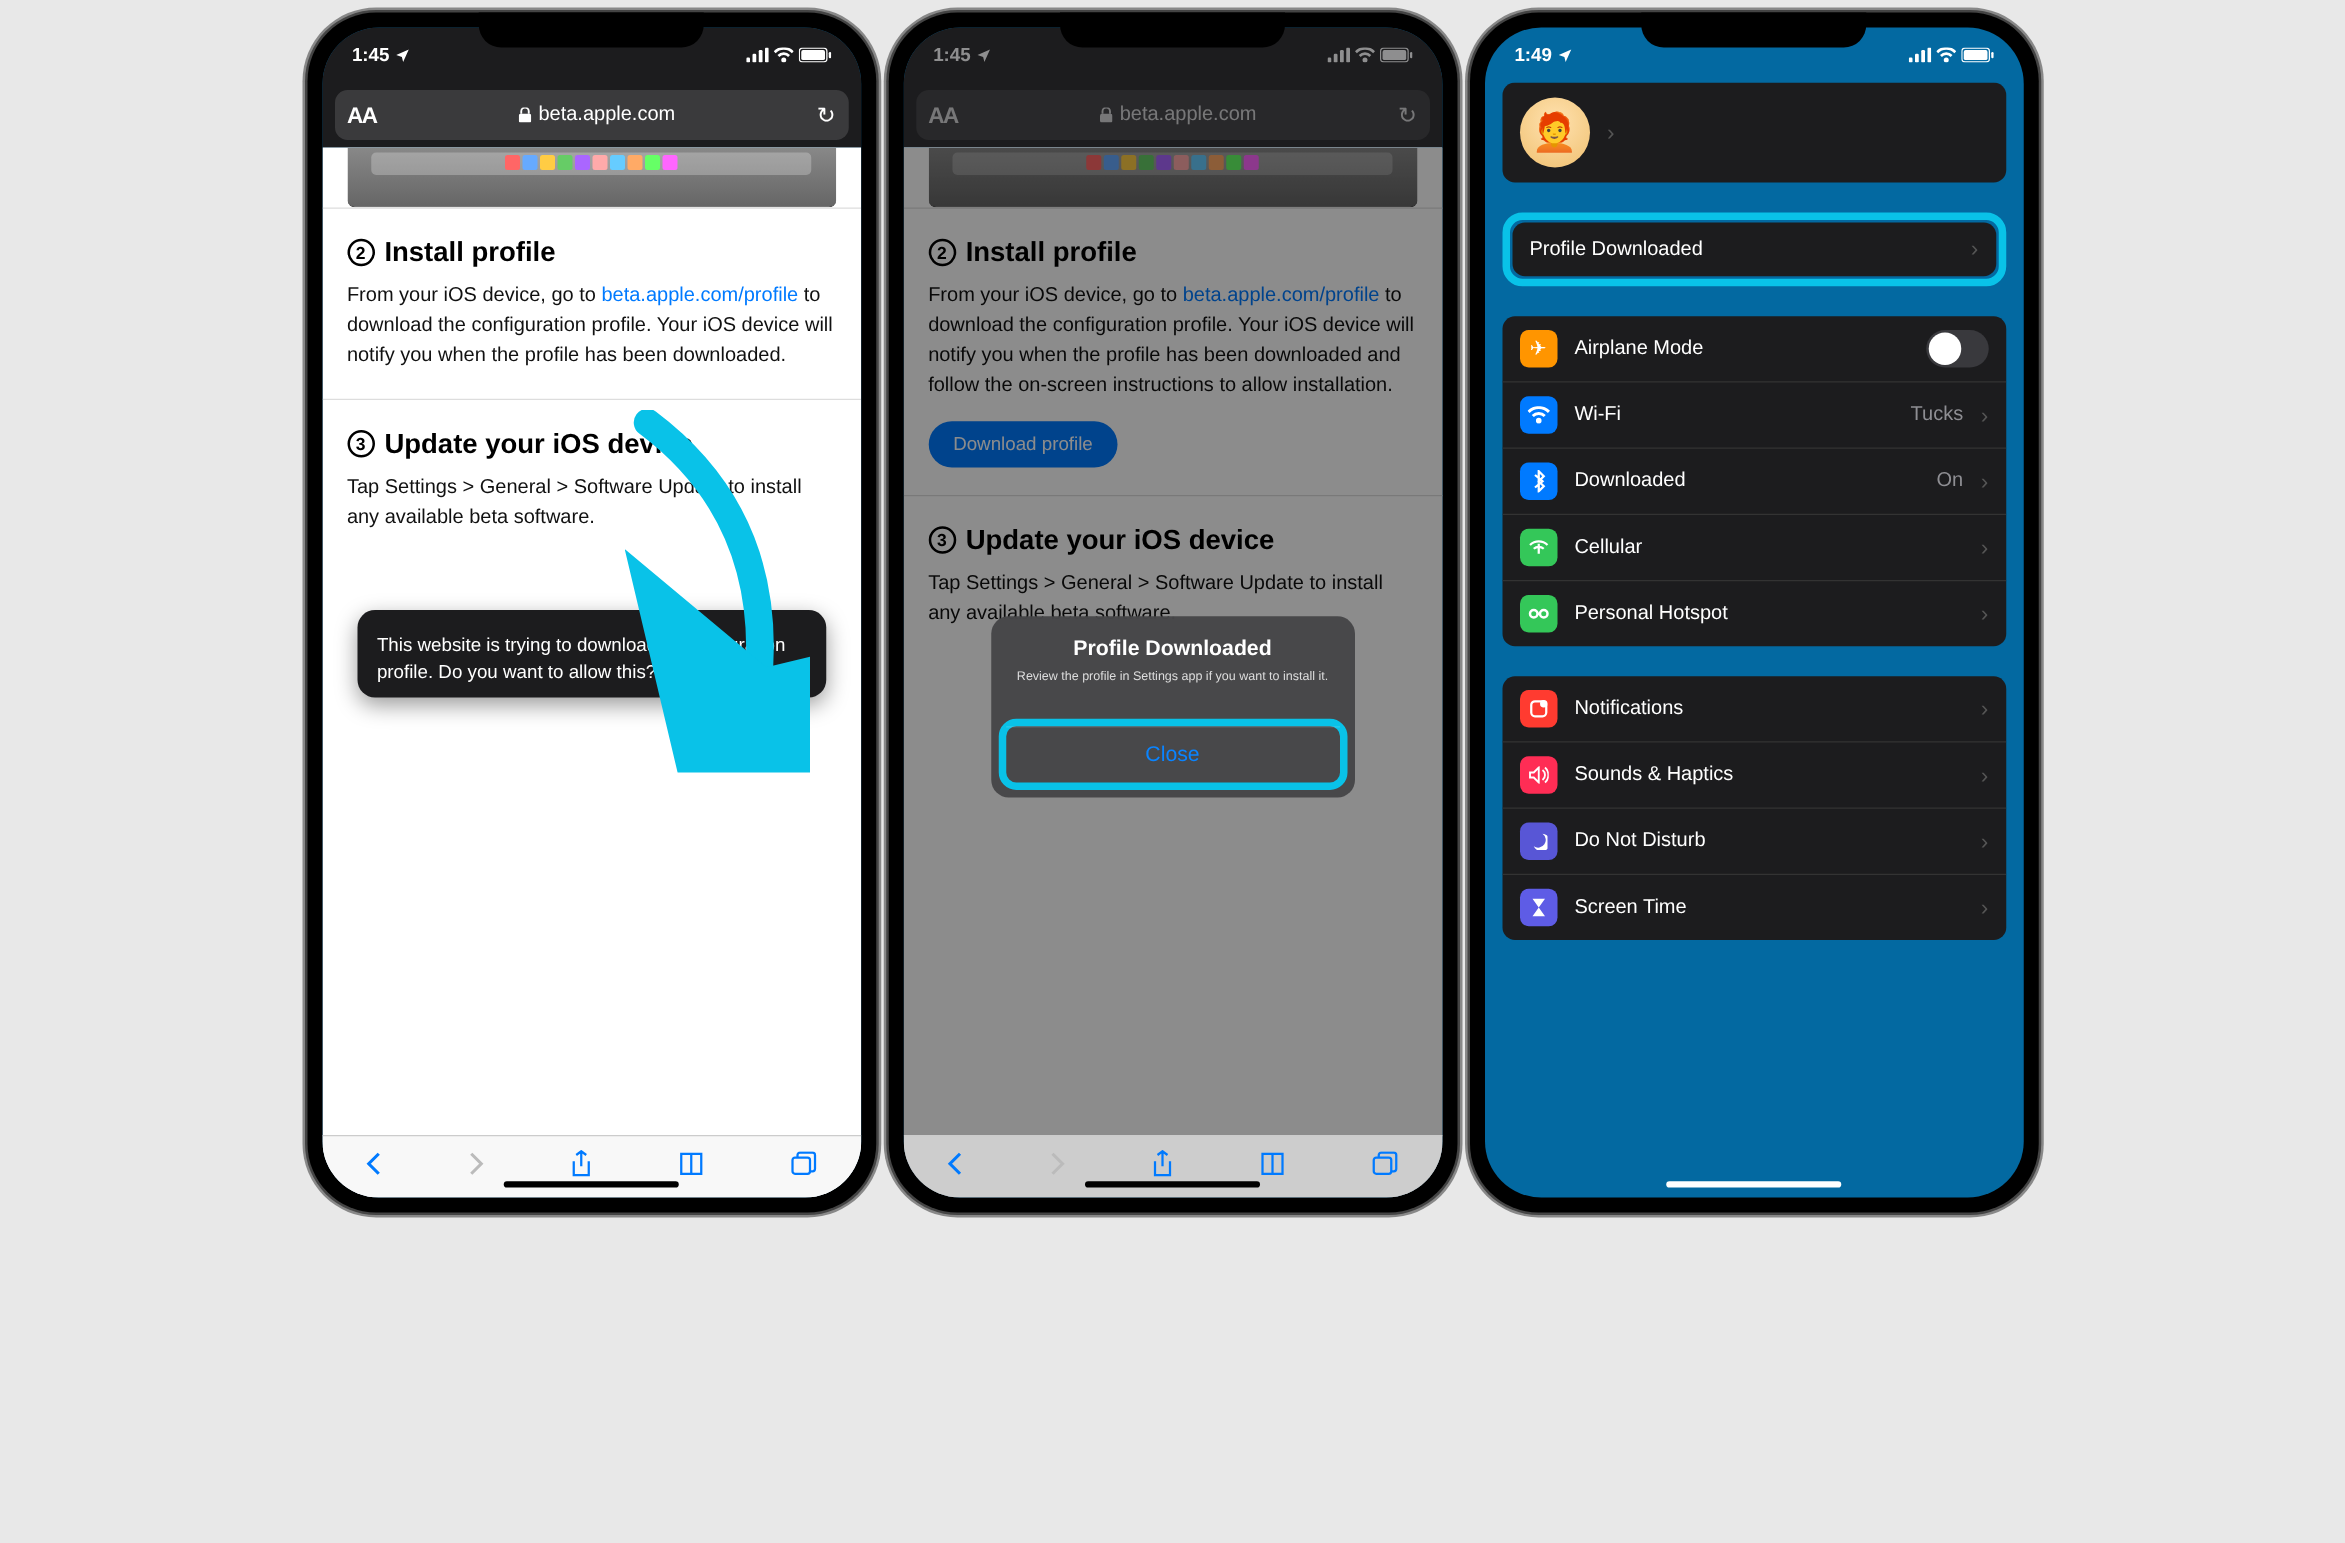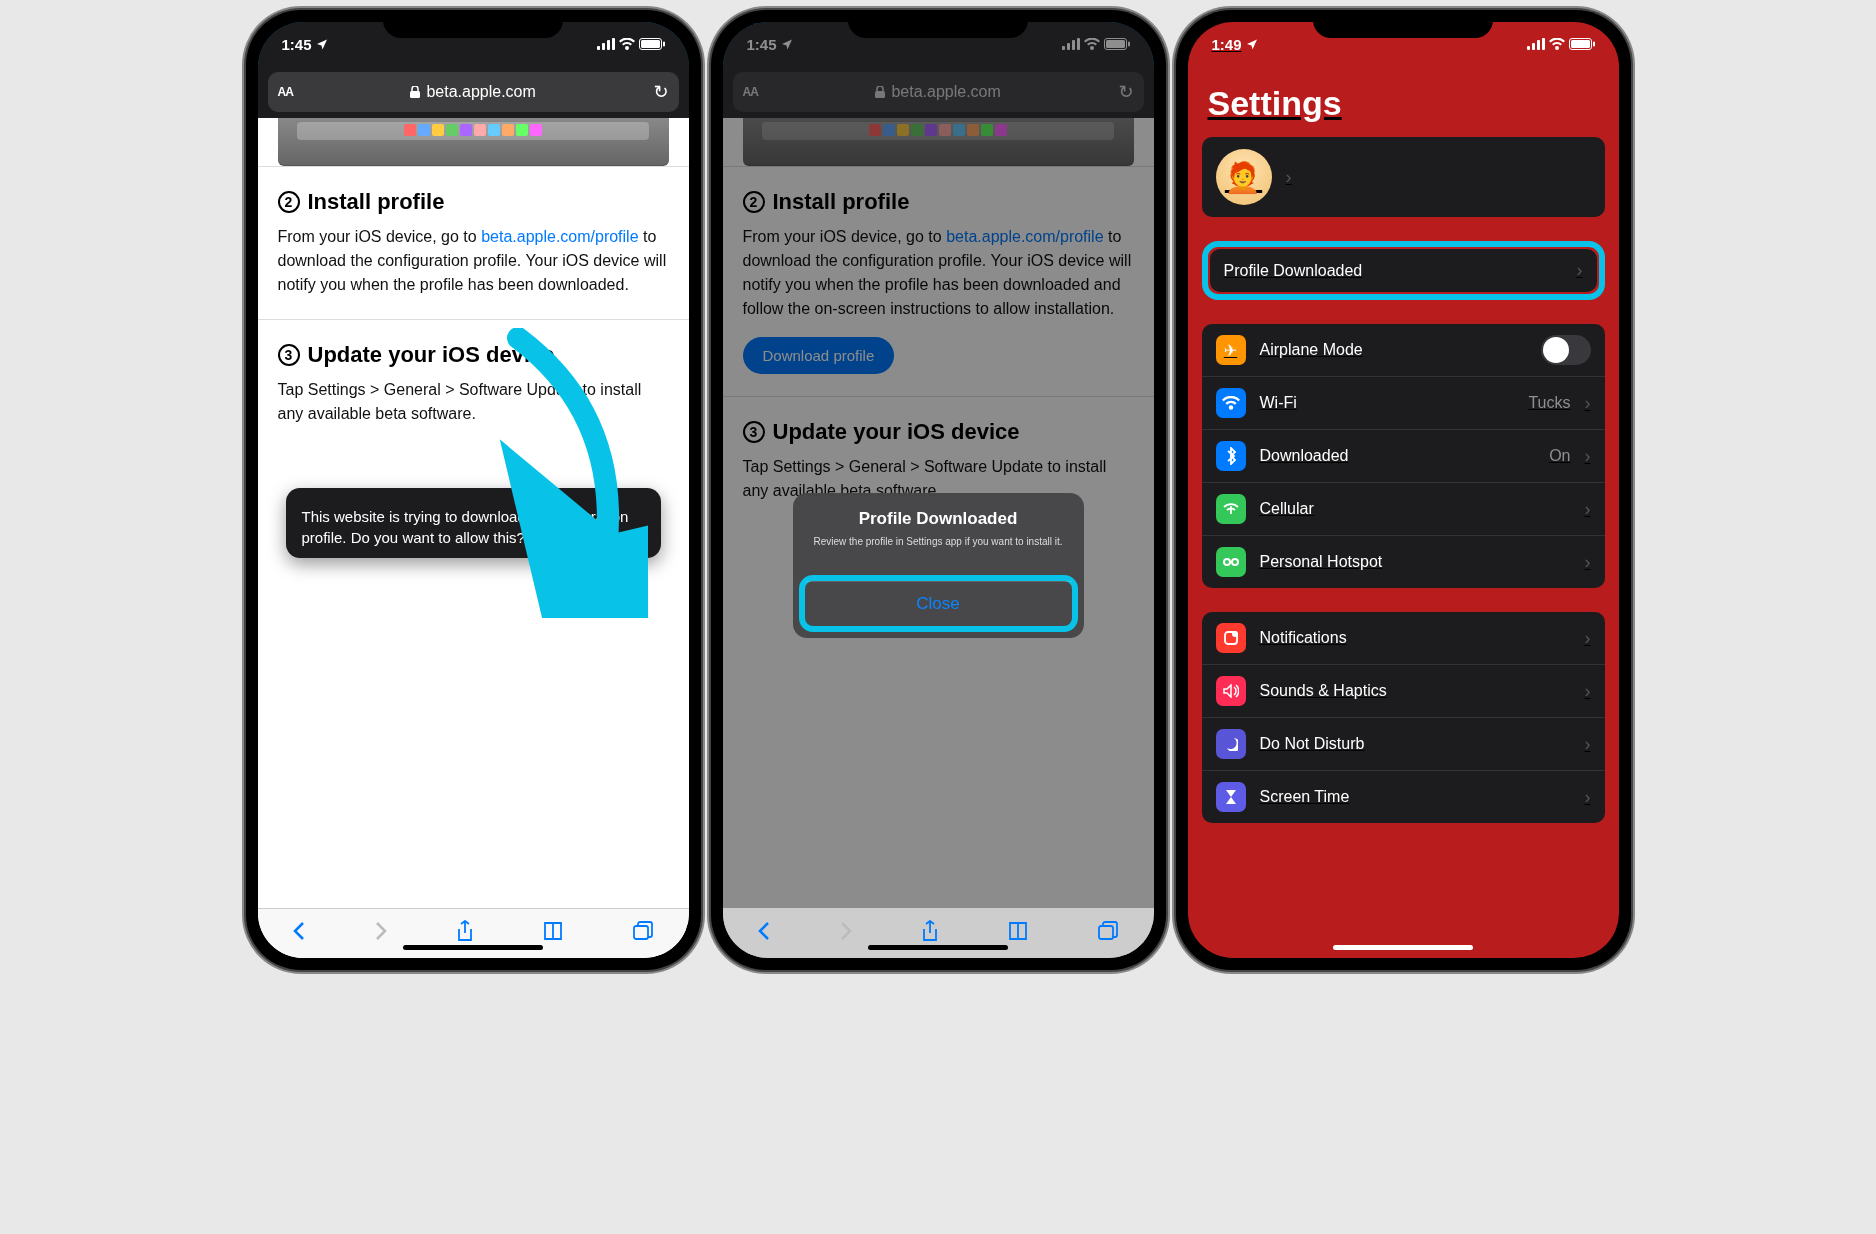--- a/index.html
+++ b/index.html
@@ -23,21 +23,21 @@
     flex-shrink: 0;
   }
   .screen {
     width: 100%;
     height: 100%;
     background: #0c4a6e;
     border-radius: 45px;
     overflow: hidden;
     position: relative;
   }
-  .screen.dark { background: #b91c1c; text-decoration: underline; }
+  .screen.dark { background: #0369a1; }
   .notch {
     position: absolute;
     top: 0;
     left: 50%;
     transform: translateX(-50%);
     width: 180px;
     height: 28px;
     background: #000;
     border-radius: 0 0 18px 18px;
     z-index: 100;
@@ -77,21 +77,21 @@
     margin: 6px 10px;
     border-radius: 10px;
     height: 40px;
     display: flex;
     align-items: center;
     padding: 0 10px;
     color: #fff;
     position: relative;
   }
   .url-bar.dim { opacity: 0.4; }
-  .url-aa { font-size: 12px; font-weight: 600; letter-spacing: -1px; }
+  .url-aa { font-size: 18px; font-weight: 600; letter-spacing: -1px; }
   .url-text {
     flex: 1;
     text-align: center;
     font-size: 16px;
     display: flex;
     align-items: center;
     justify-content: center;
     gap: 6px;
   }
   .url-reload { font-size: 18px; }
@@ -566,21 +566,20 @@
             </svg>
           <svg width="26" height="12" viewBox="0 0 26 12" fill="none">
               <rect x="0.5" y="0.5" width="22" height="11" rx="2.5" stroke="currentColor"></rect>
               <rect x="2" y="2" width="19" height="8" rx="1.5" fill="currentColor"></rect>
               <rect x="24" y="3.5" width="2" height="5" rx="1" fill="currentColor"></rect>
             </svg>
         </div>
       </div>
 
       <div class="settings-body flex1">
-        <div class="settings-title">Settings</div>
 
         <div class="row-group">
           <div class="row profile-row">
             <div class="avatar">🧑‍🦰</div>
             <span class="chev">›</span>
           </div>
         </div>
 
         <div class="ring-row">
           <div class="row-group">

